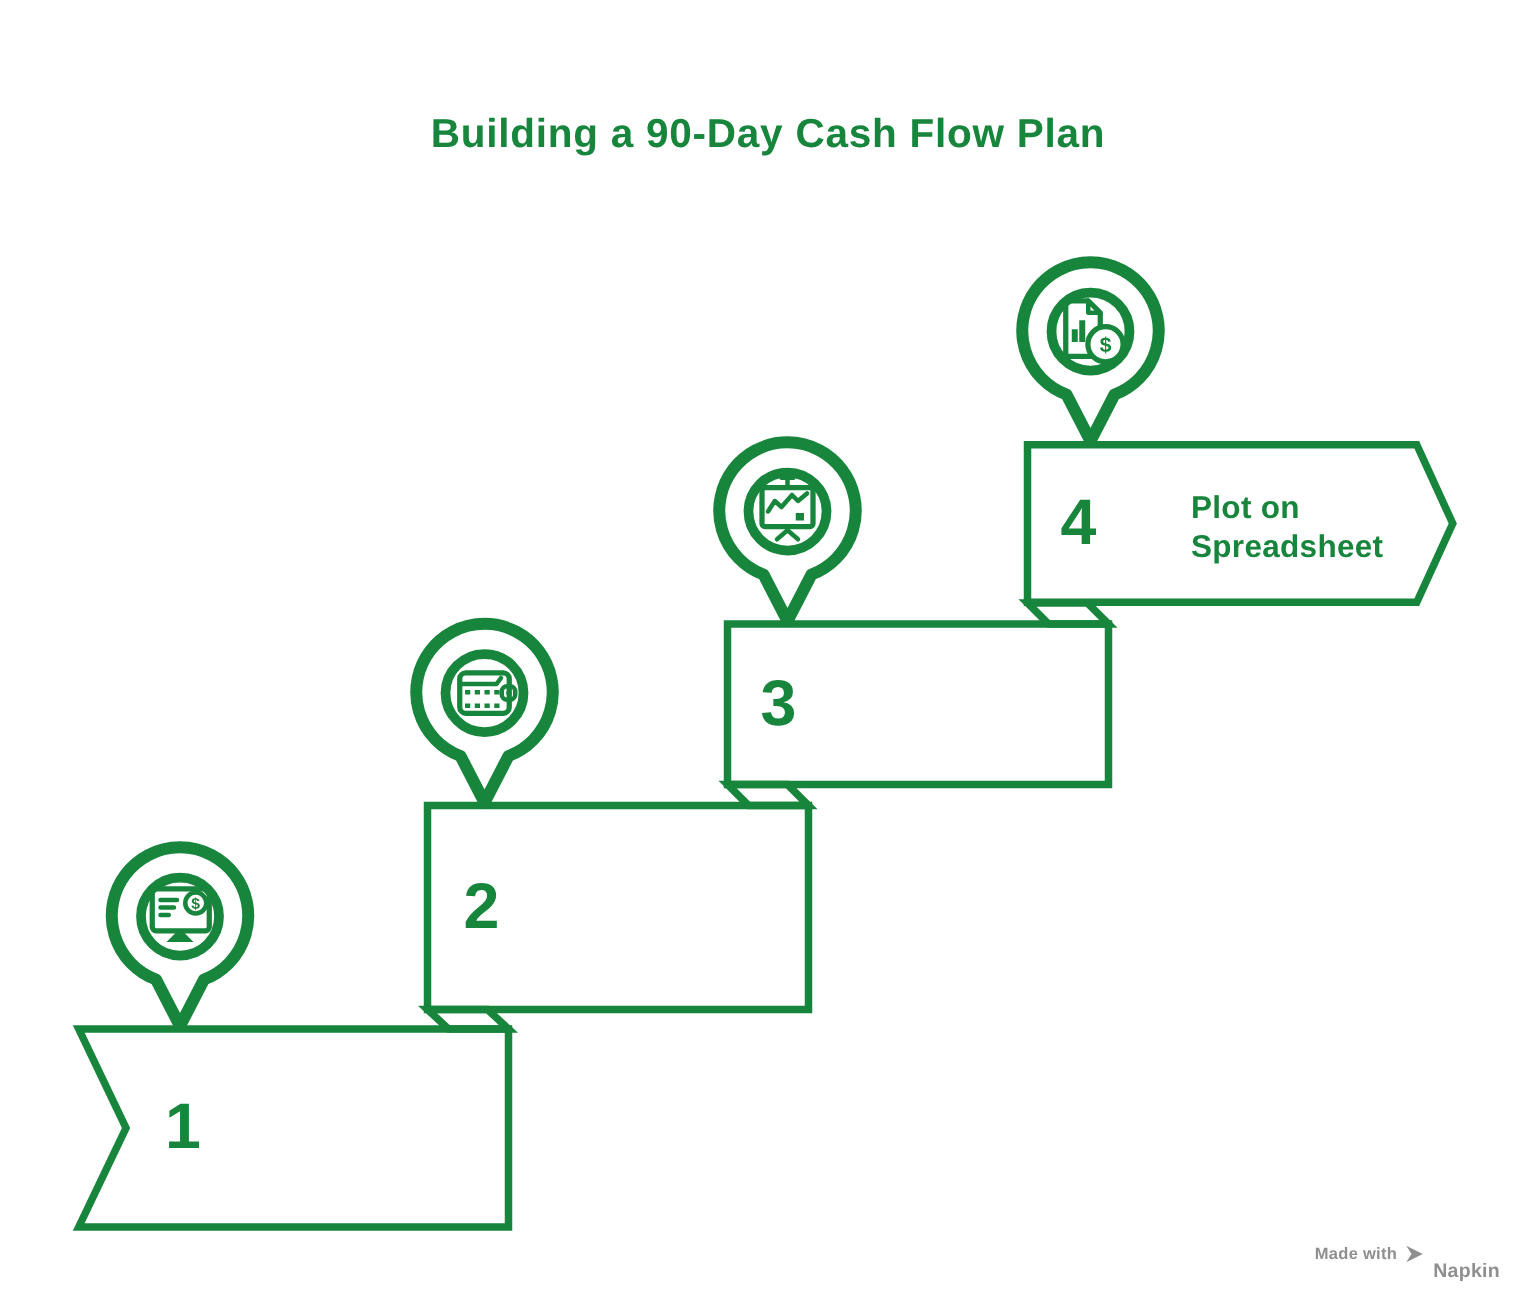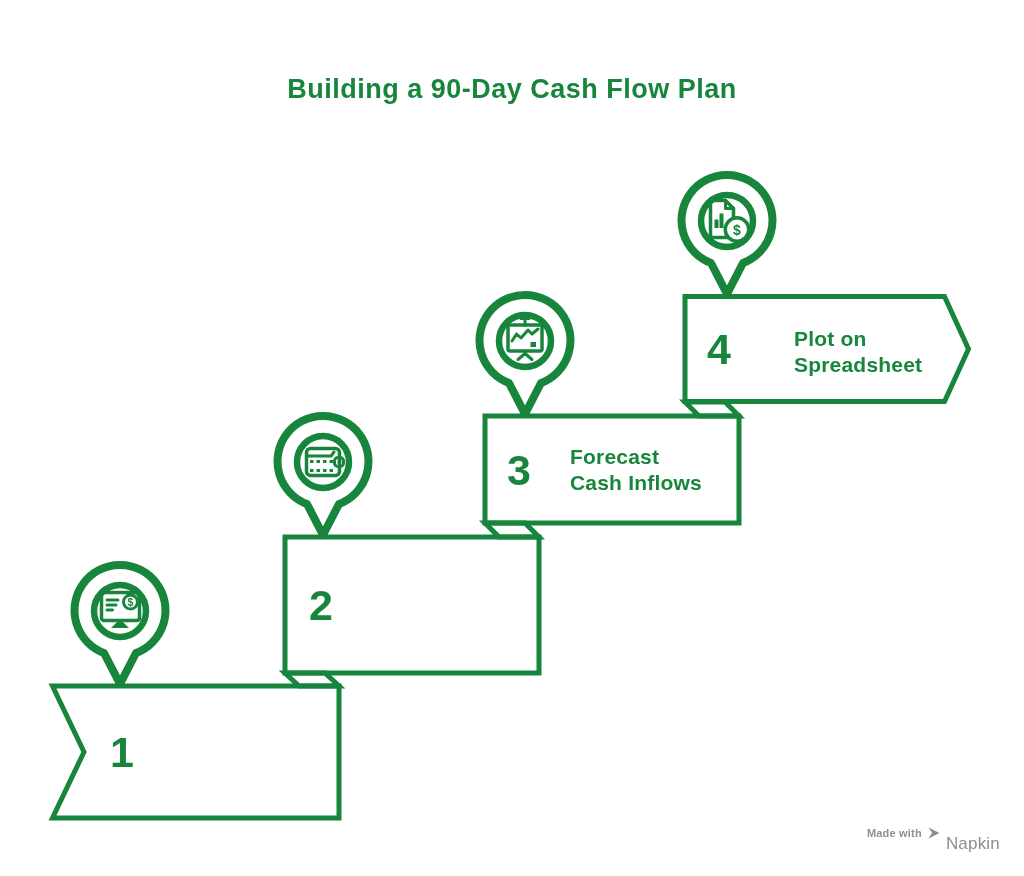--- a/index.html
+++ b/index.html
@@ -37,21 +37,21 @@
   .ic-dash{stroke:var(--accent);stroke-width:3;fill:none;stroke-dasharray:3.5 3;stroke-linecap:butt;}
   .ic-fill{fill:var(--accent);stroke:none;}
   .coin{fill:var(--background);stroke:var(--accent);stroke-width:3.5;}
   .dollar{fill:var(--accent);font-family:"Liberation Sans",sans-serif;font-weight:700;}
   .watermark{
     position:absolute;right:24px;bottom:22px;
     display:flex;align-items:center;gap:5px;
     color:var(--watermark);font-size:11px;
   }
   .watermark .prefix{font-weight:700;letter-spacing:.2px;}
-  .watermark .brand{font-weight:400;font-size:17px;letter-spacing:.2px;margin-top:22px;}
+  .watermark .brand{font-weight:700;font-size:13px;letter-spacing:.2px;margin-top:22px;}
 </style>
 </head>
 <body>
 
 <div class="canvas">
 
   <div class="title">Building a 90-Day Cash Flow Plan</div>
 
   <svg class="layer" width="1024" height="876" viewBox="0 0 1024 876">
 
@@ -118,24 +118,20 @@
         <text class="dollar" x="737" y="234.5" font-size="14" text-anchor="middle">$</text>
       </g>
     </g>
   </svg>
 
   <div class="step-number" style="left:122px;top:752px;">1</div>
 
   <div class="step-number" style="left:321px;top:605px;">2</div>
 
   <div class="step-number" style="left:519px;top:470px;">3</div>
-  <div class="step-label" style="left:570px;top:444px;">
-    <div>Forecast</div>
-    <div>Cash Inflows</div>
-  </div>
 
   <div class="step-number" style="left:719px;top:349px;">4</div>
   <div class="step-label" style="left:770px;top:326px;margin-left:24px;">
     <div>Plot on</div>
     <div>Spreadsheet</div>
   </div>
 
   <div class="watermark">
     <span class="prefix">Made with</span>
     <svg width="14" height="14" viewBox="0 0 14 14">

